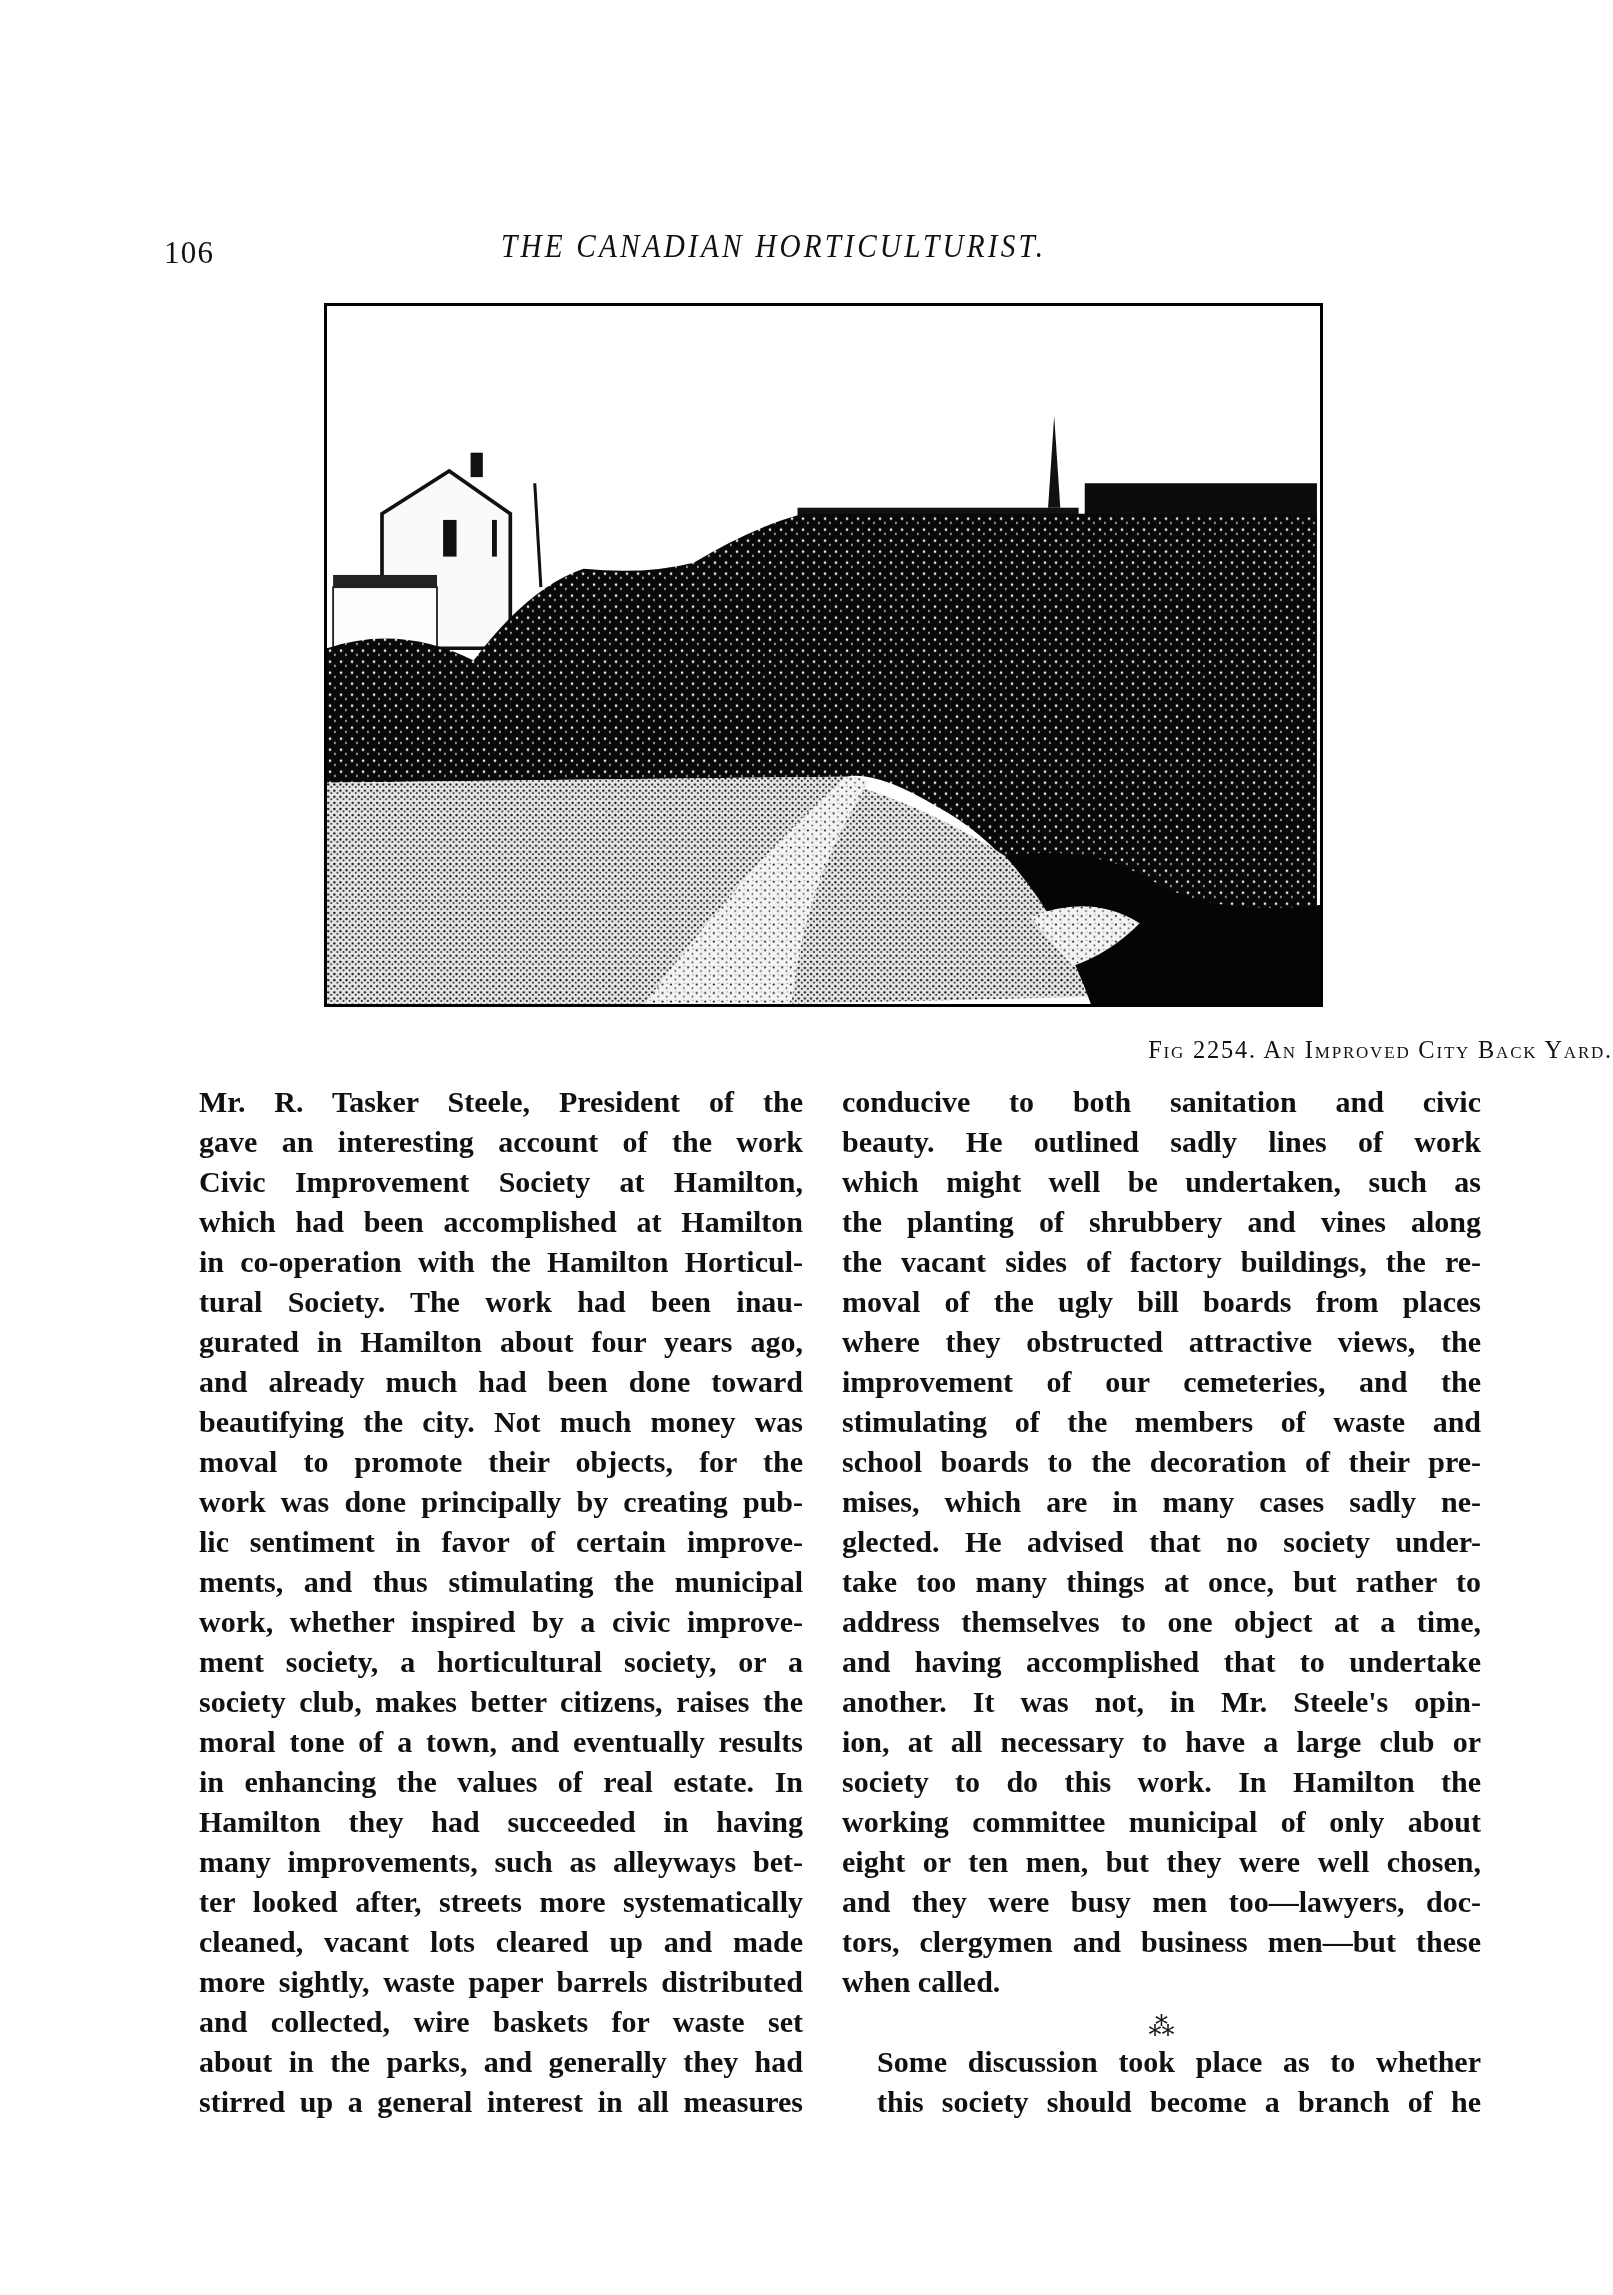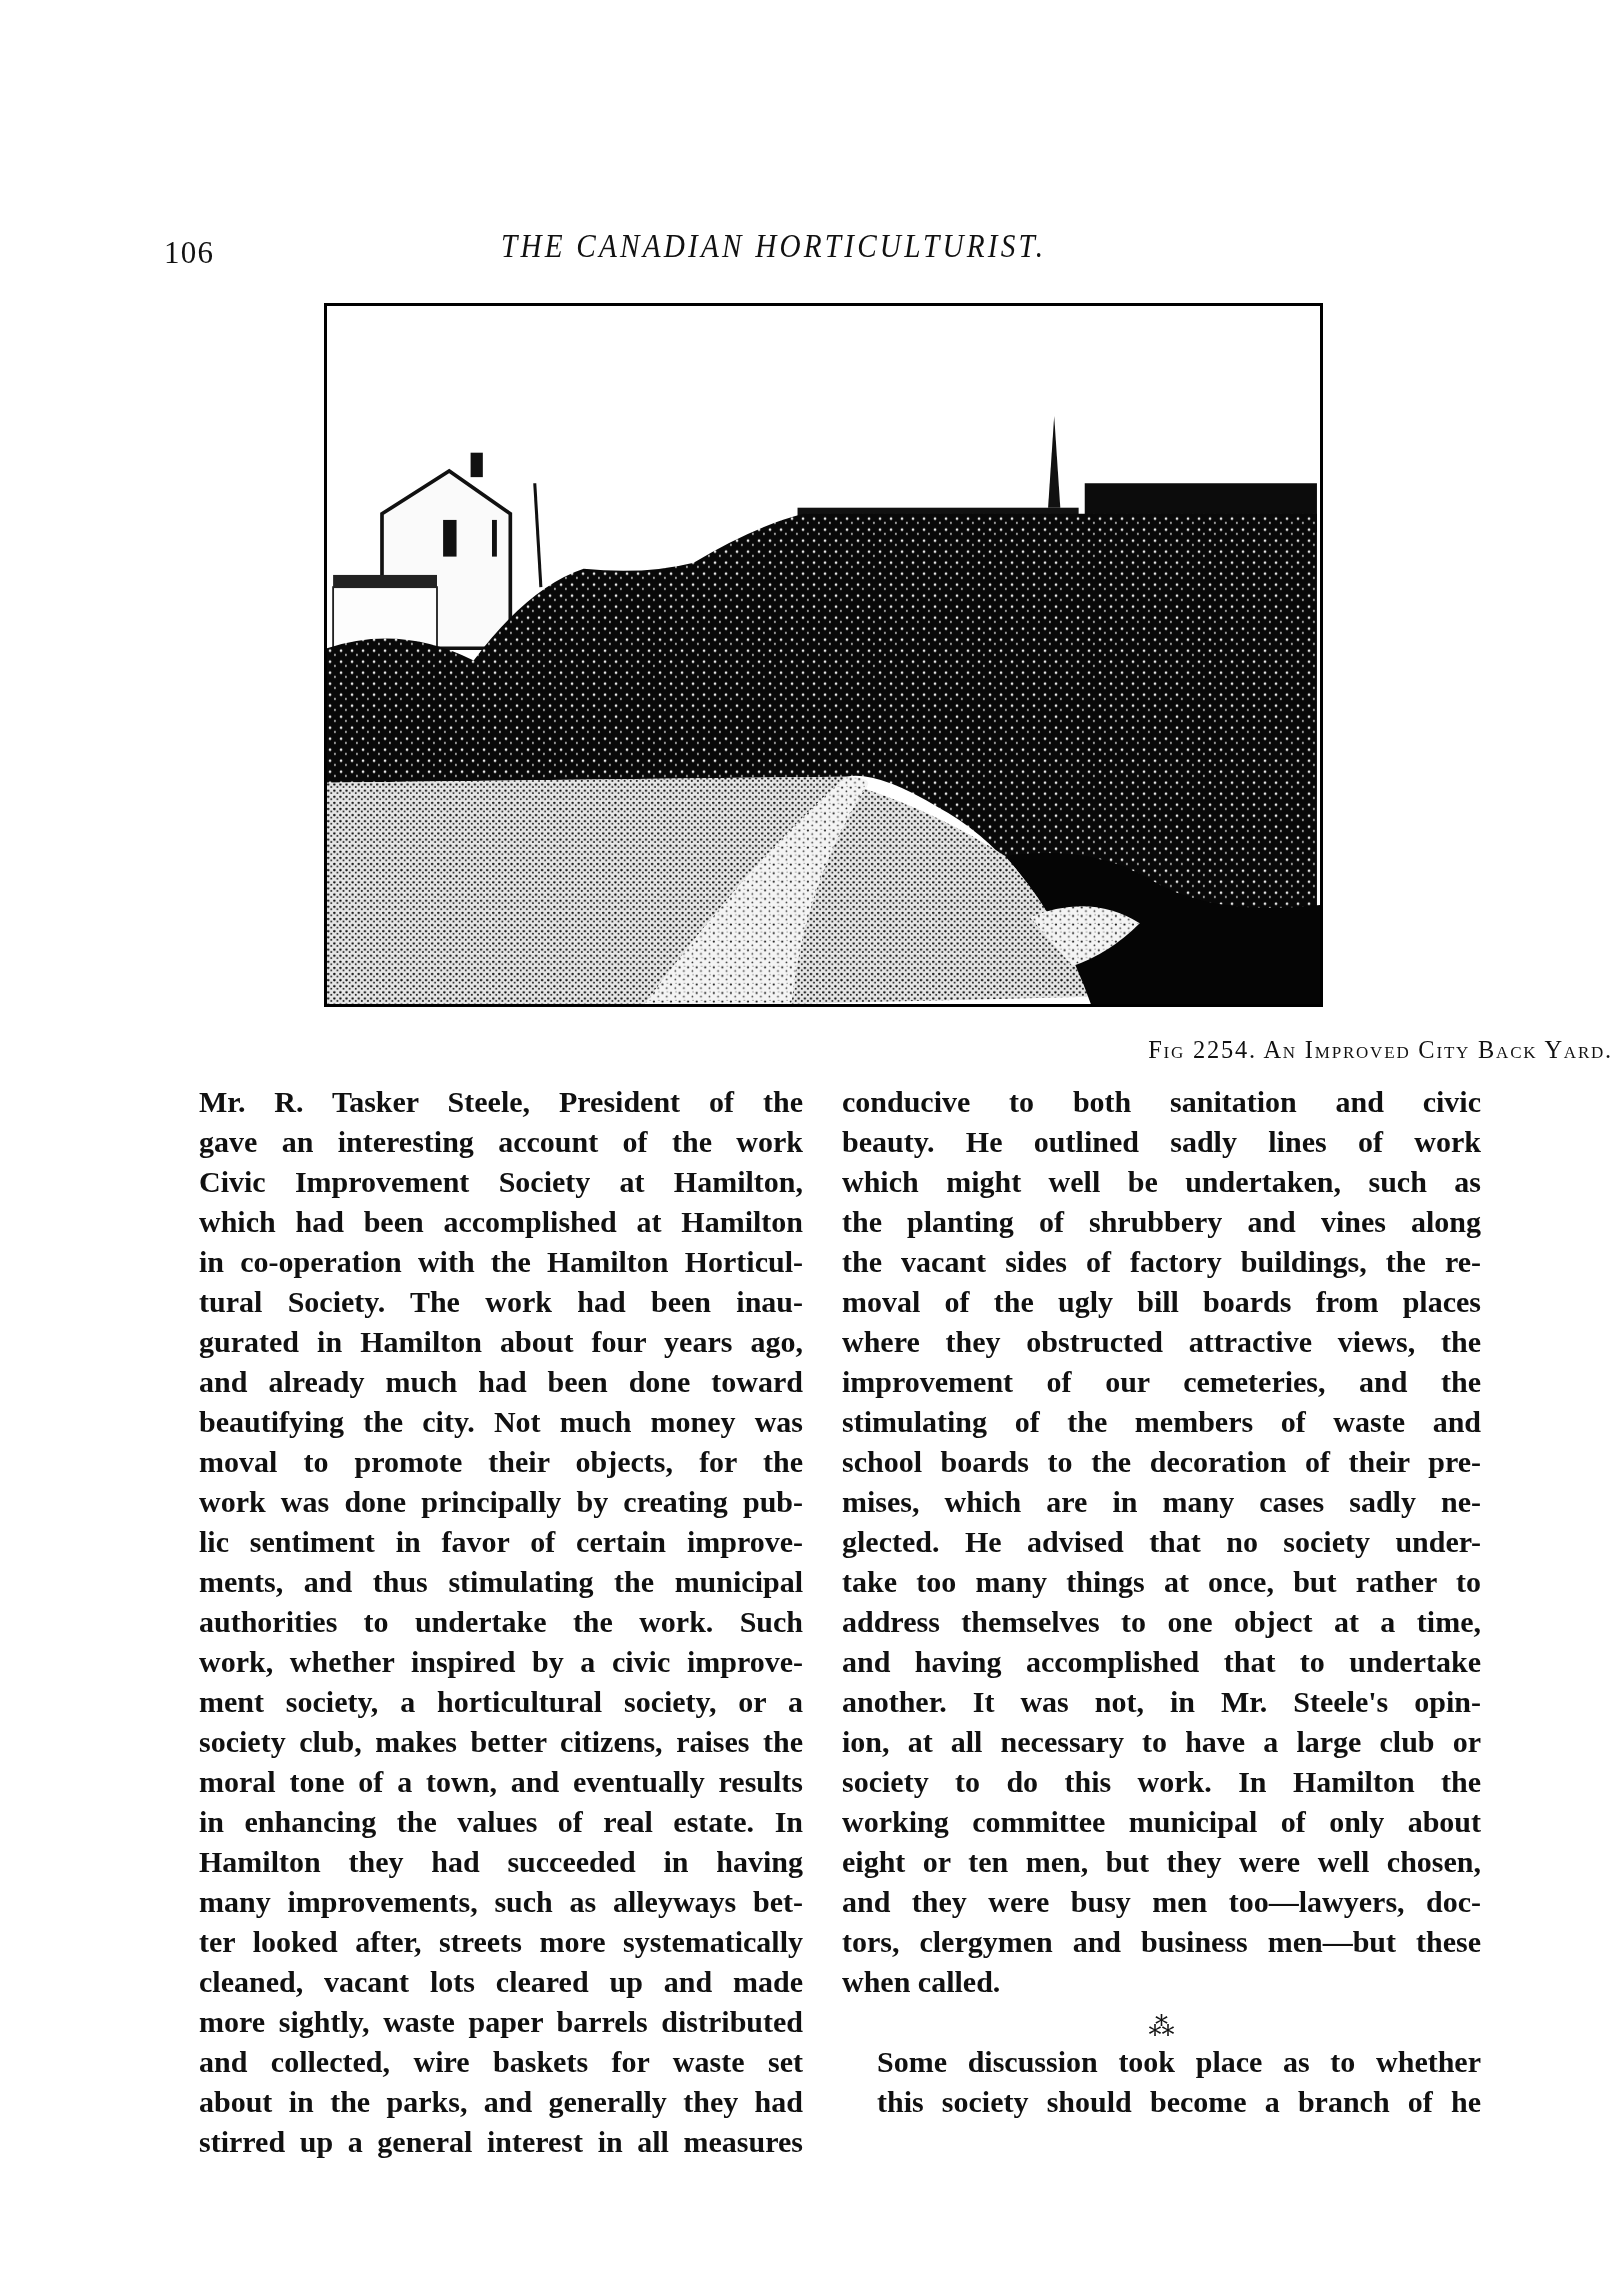--- a/index.html
+++ b/index.html
@@ -170,21 +170,20 @@
       <span class="line">which had been accomplished at Hamilton</span>
       <span class="line">in co-operation with the Hamilton Horticul-</span>
       <span class="line">tural Society. The work had been inau-</span>
       <span class="line">gurated in Hamilton about four years ago,</span>
       <span class="line">and already much had been done toward</span>
       <span class="line">beautifying the city. Not much money was</span>
       <span class="line">moval to promote their objects, for the</span>
       <span class="line">work was done principally by creating pub-</span>
       <span class="line">lic sentiment in favor of certain improve-</span>
       <span class="line">ments, and thus stimulating the municipal</span>
-      <span class="line">authorities to undertake the work. Such</span>
       <span class="line">work, whether inspired by a civic improve-</span>
       <span class="line">ment society, a horticultural society, or a</span>
       <span class="line">society club, makes better citizens, raises the</span>
       <span class="line">moral tone of a town, and eventually results</span>
       <span class="line">in enhancing the values of real estate. In</span>
       <span class="line">Hamilton they had succeeded in having</span>
       <span class="line">many improvements, such as alleyways bet-</span>
       <span class="line">ter looked after, streets more systematically</span>
       <span class="line">cleaned, vacant lots cleared up and made</span>
       <span class="line">more sightly, waste paper barrels distributed</span>

